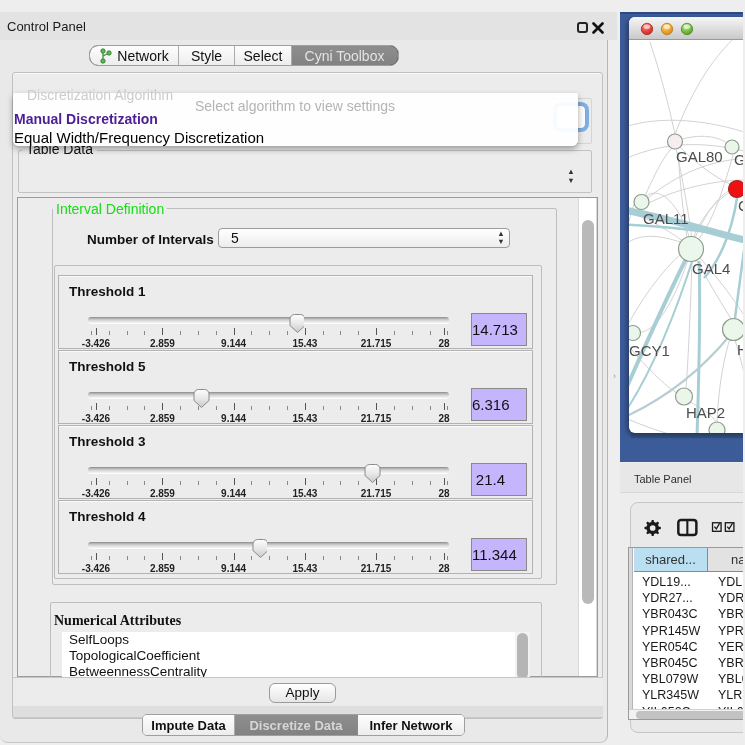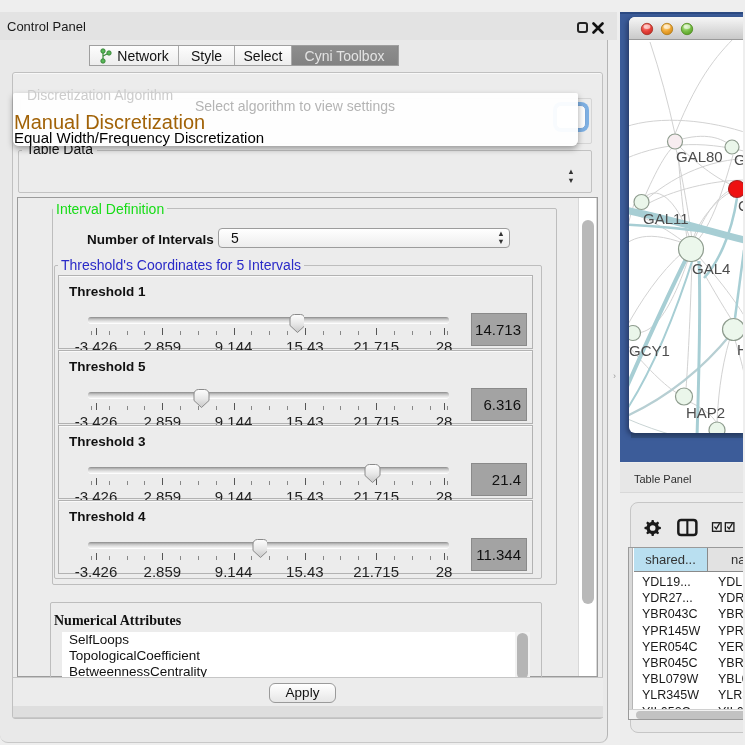--- a/index.html
+++ b/index.html
@@ -5,39 +5,39 @@
 * { margin:0; padding:0; box-sizing:border-box; }
 html,body { width:745px; height:745px; overflow:hidden; }
 body { font-family:"Liberation Sans", sans-serif; background:#eeeeee; position:relative; }
 #page { position:absolute; left:0; top:12px; width:743px; height:745px; overflow:hidden; }
 .abs { position:absolute; }
 .tblock { width:475px; height:74px; background:#ececec; border:1px solid #b2b2b2; box-shadow:inset 0 1px 0 #fafafa; }
 .tlabel { position:absolute; left:10px; top:8px; font-size:13.5px; font-weight:bold; color:#111; }
 .ttrack { position:absolute; left:29px; top:41px; width:361px; height:6px; border-radius:3px; background:linear-gradient(#8a8a8a 0%,#c2c2c2 35%,#e2e2e2 70%,#f4f4f4 100%); box-shadow:0 1px 0 #fdfdfd; }
 .tminor { position:absolute; left:32px; top:55px; width:358px; height:4px; background:repeating-linear-gradient(90deg,#888 0,#888 1px,transparent 1px,transparent 17.82px); }
 .tmajor { position:absolute; top:52px; width:1px; height:7px; background:#555; }
-.tlab { position:absolute; top:62px; width:50px; text-align:center; font-size:15px; font-weight:normal; color:#222; }
+.tlab { position:absolute; top:62px; width:50px; text-align:center; font-size:10px; font-weight:bold; color:#222; }
 .tthumb { position:absolute; top:38px; }
-.tval { position:absolute; left:412px; top:37px; width:56px; height:33px; background:#a3a3a3; border:1px solid #8a8a8a; font-size:15px; color:#111; text-align:right; line-height:31px; padding-right:5px; }
+.tval { position:absolute; left:412px; top:37px; width:56px; height:33px; background:#c4b5fd; border:1px solid #8a8a8a; font-size:15px; color:#111; text-align:right; line-height:31px; padding-right:21px; }
 
 </style>
 </head>
 <body>
 <div id="page">
 
 <div class="abs" id="cpwin" style="left:0;top:0;width:608px;height:731px;background:#e9e9e9;border-right:1px solid #b5b5b5;border-bottom:1px solid #c8c8c8;border-radius:0 0 8px 8px;"></div>
 
 <div class="abs" style="left:0;top:0;width:617px;height:28px;background:#e3e3e3;"></div>
 <div class="abs" style="left:7px;top:7px;font-size:13px;color:#1a1a1a;">Control Panel</div>
 <div class="abs" style="left:577px;top:10px;width:11px;height:11px;border:2px solid #222;border-radius:3px;"></div>
 <svg class="abs" style="left:592px;top:10px;" width="12" height="12" viewBox="0 0 12 12">
       <path d="M 1.5,1.5 L 10.5,10.5 M 10.5,1.5 L 1.5,10.5" stroke="#111" stroke-width="2.6" stroke-linecap="round" fill="none"></path>
     </svg>
 
-<div class="abs" id="toptabs" style="left:89px;top:33px;height:21px;border:1px solid #9f9f9f;border-radius:0;background:#000000;display:flex;overflow:hidden;">
+<div class="abs" id="toptabs" style="left:89px;top:33px;height:21px;border:1px solid #9f9f9f;border-radius:9px;background:#000000;display:flex;overflow:hidden;">
   <div style="width:89px;display:flex;align-items:center;justify-content:center;border-right:1px solid #aaa;background:linear-gradient(#fdfdfd,#ededed);">
     <svg width="14" height="16" viewBox="0 0 14 16" style="margin-right:4px;">
       <line x1="4" y1="3" x2="4" y2="13" stroke="#3a8a3a" stroke-width="1.2"></line>
       <line x1="4" y1="8" x2="10" y2="5" stroke="#3a8a3a" stroke-width="1.2"></line>
       <circle cx="4" cy="3" r="2.2" fill="#57b657" stroke="#2f7a2f" stroke-width="0.8"></circle>
       <circle cx="10" cy="5" r="2.2" fill="#57b657" stroke="#2f7a2f" stroke-width="0.8"></circle>
       <circle cx="4" cy="13" r="2.2" fill="#57b657" stroke="#2f7a2f" stroke-width="0.8"></circle>
     </svg>
     <span style="font-size:14px;color:#111;">Network</span>
   </div>
@@ -48,38 +48,37 @@
 
 <div class="abs" id="innerpanel" style="left:12px;top:60px;width:591px;height:647px;background:#ececec;border:1px solid #c0c0c0;border-radius:3px;box-shadow:inset 0 1px 0 #f8f8f8;"></div>
 
 <div class="abs" style="left:20px;top:86px;width:572px;height:46px;border:1px solid #d5d5d5;border-radius:2px;"></div>
 <div class="abs" style="left:24px;top:75px;font-size:14px;color:#cccccc;padding:0 3px;z-index:6;">Discretization Algorithm</div>
 
 <div class="abs" style="left:556px;top:93px;width:30px;height:24px;border-radius:5px;background:#fdfdfd;box-shadow:0 0 0 3px rgba(106,165,224,0.85);border:1px solid #7aa7d8;"></div>
 
 <div class="abs" id="popup" style="left:13px;top:81px;width:565px;height:53px;background:rgba(255,255,255,0.95);border-radius:2px 2px 6px 6px;box-shadow:0 3px 6px rgba(0,0,0,0.35);z-index:5;"></div>
 <div class="abs" style="left:195px;top:86px;font-size:14px;color:#b4b4b4;z-index:6;">Select algorithm to view settings</div>
-<div class="abs" style="left:14px;top:99px;font-size:20px;font-weight:normal;color:#a16207;z-index:6;">Manual Discretization</div>
+<div class="abs" style="left:14px;top:99px;font-size:14px;font-weight:bold;color:#4c1d95;z-index:6;">Manual Discretization</div>
 <div class="abs" style="left:14px;top:117px;font-size:15px;color:#000;z-index:6;">Equal Width/Frequency Discretization</div>
 
 <div class="abs" style="left:18px;top:138px;width:574px;height:43px;border:1px solid #c2c2c2;border-radius:2px;"></div>
 <div class="abs" style="left:22px;top:129px;font-size:14px;color:#111;background:#ececec;padding:0 4px;">Table Data</div>
 <div class="abs" style="left:565px;top:152px;width:12px;height:23px;font-size:7.5px;color:#333;line-height:9px;text-align:center;padding-top:3px;">▲<br>▼</div>
 
 <div class="abs" style="left:17px;top:185px;width:581px;height:480px;border:1px solid #9b9b9b;"></div>
 
 <div class="abs" style="left:52px;top:196px;width:505px;height:377px;border:1px solid #bdbdbd;border-radius:2px;"></div>
 <div class="abs" style="left:53px;top:189px;font-size:14px;color:#17dc17;background:#ececec;padding:0 3px;">Interval Definition</div>
 
 <div class="abs" style="left:87px;top:220px;font-size:13.5px;font-weight:bold;color:#111;">Number of Intervals</div>
 <div class="abs" style="left:218px;top:216px;width:292px;height:20px;background:linear-gradient(#ffffff,#ededed);border:1px solid #9c9c9c;border-radius:4px;font-size:14px;color:#111;line-height:18px;padding-left:12px;">5</div>
 <div class="abs" style="left:495px;top:216px;width:12px;height:20px;font-size:7.5px;color:#333;line-height:8px;text-align:center;padding-top:2px;">▲<br>▼</div>
 
 <div class="abs" style="left:54px;top:253px;width:488px;height:314px;border:1px solid #bdbdbd;border-radius:2px;"></div>
-<div class="abs" style="left:58px;top:245px;font-size:14px;color:#2a2ac8;background:#ececec;padding:0 3px;">Threshold's Coordinates for 5 Intervals</div>
 
 <div class="abs tblock" style="left:58px;top:263px;">
   <div class="tlabel">Threshold 1</div>
   <div class="ttrack"></div>
   <div class="tminor"></div>
   <div class="tmajor" style="left:37.0px;"></div>
   <div class="tmajor" style="left:103.4px;"></div>
   <div class="tmajor" style="left:174.6px;"></div>
   <div class="tmajor" style="left:245.9px;"></div>
   <div class="tmajor" style="left:317.1px;"></div>
@@ -196,20 +195,25 @@
 <div class="abs" style="left:517px;top:621px;width:11px;height:46px;background:#b5b5b5;border-radius:6px;"></div>
 
 <div class="abs" style="left:578px;top:186px;width:19px;height:478px;background:#ffffff;border-left:1px solid #d8d8d8;border-right:1px solid #d8d8d8;"></div>
 <div class="abs" style="left:582px;top:208px;width:12px;height:384px;background:#b9b9b9;border-radius:6px;"></div>
 
 <div class="abs" style="left:13px;top:665px;width:590px;height:29px;background:#ececec;border-top:1px solid #c6c6c6;"></div>
 <div class="abs" style="left:269px;top:671px;width:67px;height:20px;background:linear-gradient(#ffffff,#e6e6e6);border:1px solid #9a9a9a;border-radius:6px;font-size:13.5px;color:#111;text-align:center;line-height:18px;">Apply</div>
 
 <div class="abs" style="left:13px;top:694px;width:590px;height:12px;background:#dedede;border-bottom:1px solid #c8c8c8;"></div>
 
+<div class="abs" id="bottabs" style="left:142px;top:702px;height:22px;border:1px solid #9f9f9f;border-radius:5px;background:#f6f6f6;display:flex;overflow:hidden;">
+  <div style="width:92px;display:flex;align-items:center;justify-content:center;border-right:1px solid #aaa;background:linear-gradient(#fdfdfd,#ededed);font-size:13px;font-weight:bold;color:#111;">Impute Data</div>
+  <div style="width:123px;display:flex;align-items:center;justify-content:center;border-right:1px solid #888;background:linear-gradient(#8e8e8e,#828282);font-size:13px;font-weight:bold;color:#d6d6d6;">Discretize Data</div>
+  <div style="width:106px;display:flex;align-items:center;justify-content:center;background:linear-gradient(#fdfdfd,#ededed);font-size:13px;font-weight:bold;color:#111;">Infer Network</div>
+</div>
 
 <div class="abs" style="left:613px;top:359px;font-size:9px;color:#9a9a9a;">›</div>
 
 <div class="abs" style="left:620px;top:0;width:125px;height:450px;background:#3c5c99;border-top:2px solid #2c4a82;"></div>
 <div class="abs" style="left:631px;top:421px;width:114px;height:5px;background:#33507e;"></div>
 
 <div class="abs" style="left:629px;top:5px;width:116px;height:416px;background:#ffffff;border-radius:6px 0 0 6px;box-shadow:-2px 2px 5px rgba(20,30,60,0.55);overflow:hidden;">
   <div style="position:absolute;left:0;top:0;width:116px;height:23px;background:linear-gradient(#f6f6f6,#c9c9c9);border-bottom:1px solid #9a9a9a;"></div>
   <svg style="position:absolute;left:0;top:0;" width="116" height="23" viewBox="0 0 116 23">
     <defs>

